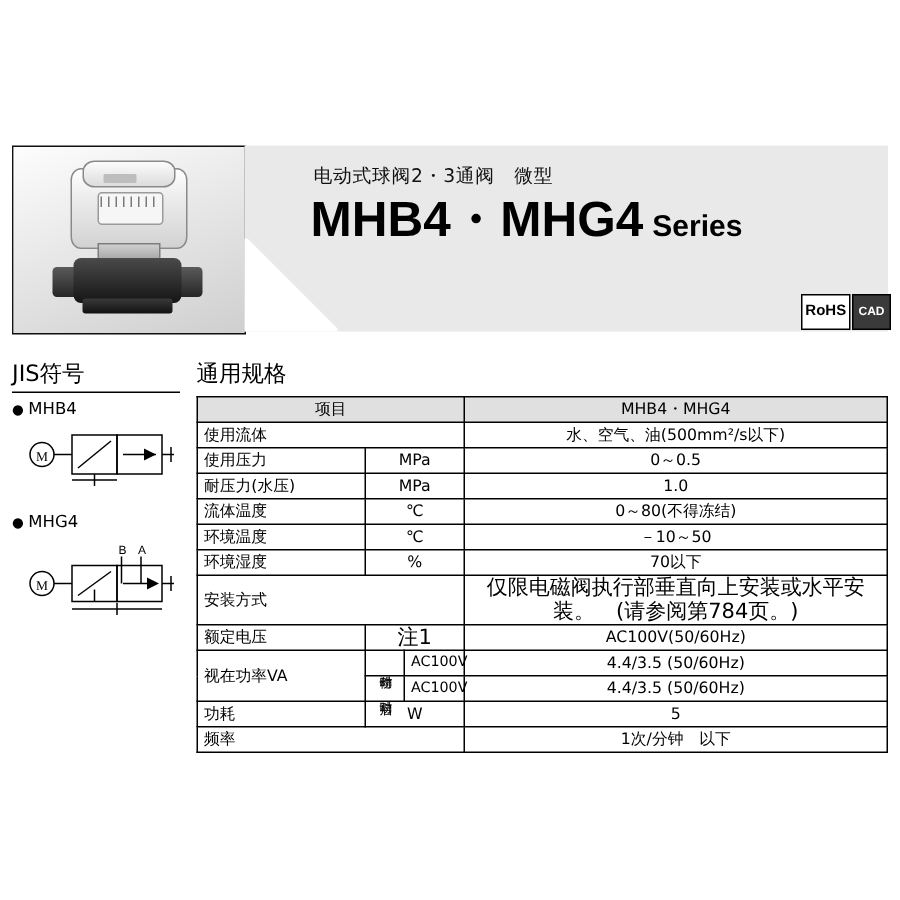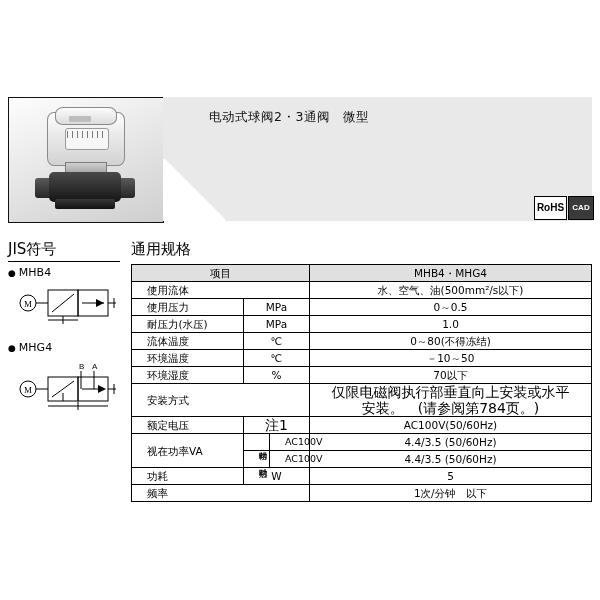--- a/index.html
+++ b/index.html
@@ -139,21 +139,21 @@
     position:absolute;left:131px;top:264px;
     width:461px;
     border-collapse:collapse;
     font-family:"DejaVu Sans",sans-serif;
     font-size:10.5px;
     color:#000;
     table-layout:fixed;
   }
   table.spec td,table.spec th{
     border:1px solid #000;
-    padding:0 15px;
+    padding:0 4px;
     height:17px;
     line-height:16px;
     font-weight:normal;
     box-sizing:border-box;
   }
   .hdr td{background:#e0e0e0;font-weight:bold;text-align:center;}
   .c-item{width:82px;}
   .c-unit{width:30px;text-align:center;}
   .c-va1{width:26px;text-align:center;font-size:9px;padding:0 1px;}
   .c-va2{width:40px;text-align:center;font-size:9.5px;}
@@ -196,20 +196,23 @@
       <div class="act-valve"></div>
       <div class="act-base"></div>
     </div>
 
     <div class="banner-grey"></div>
     <div class="banner-wedge2"></div>
     <div class="banner-tri"></div>
 
     <div class="sub-title">电动式球阀2・3通阀　微型</div>
 
+    <div class="main-title">
+      <span>MHB4・MHG4</span><span class="series">Series</span>
+    </div>
 
   </div>
 
   <div class="badges">
     <div class="badge badge-rohs">RoHS</div>
     <div class="badge badge-cad">CAD</div>
   </div>
 
   <div class="jis-title">JIS符号</div>
   <div class="jis-rule"></div>

